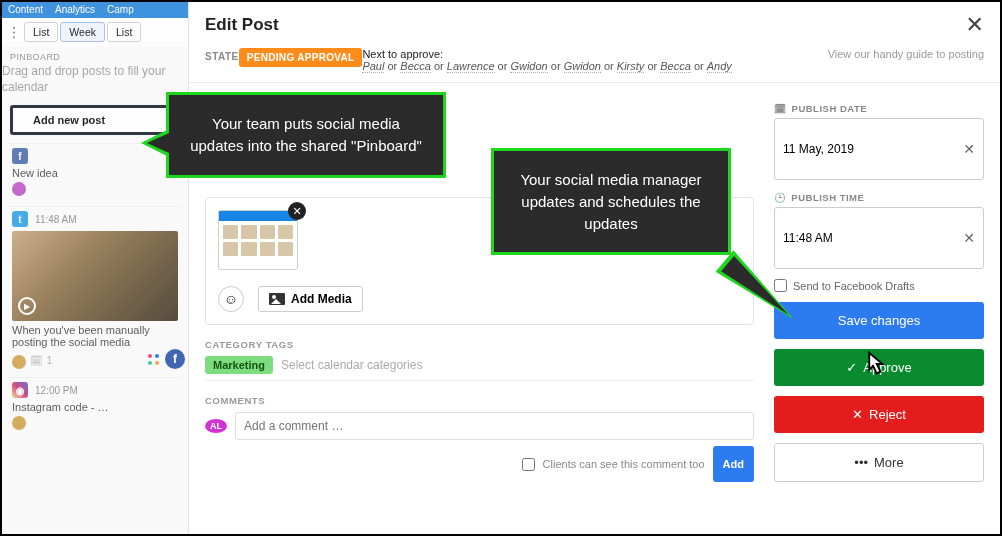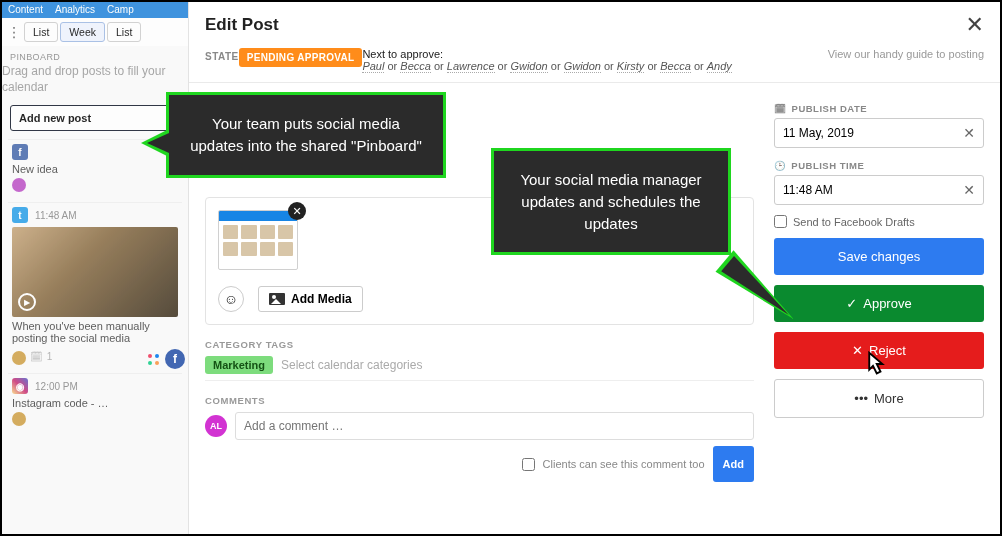--- a/index.html
+++ b/index.html
@@ -8,21 +8,21 @@
 
   
   .left { width: 187px; background:#fafafa; border-right:1px solid #e0e0e0; filter: grayscale(0.1); opacity:0.85; font-size:11px; color:#555; }
   .topnav { height:16px; background:#1785e5; color:#fff; font-size:10px; padding:2px 6px; display:flex; gap:12px;}
   .viewtabs { display:flex; gap:2px; padding:4px; align-items:center; background:#fff;}
   .viewtabs .dots{ width:16px; text-align:center; font-size:14px;}
   .viewtabs button{ font-size:10.5px; padding:3px 8px; border:1px solid #ccc; background:#fff; border-radius:3px;}
   .viewtabs button.active{ background:#eef3ff; border-color:#9bb8e8;}
   .pinhead{ padding:6px 8px 2px; font-size:9px; color:#888; letter-spacing:0.4px;}
   .pinhelp{ padding:0 0 6px; font-size:12px; color:#999; line-height:1.3;}
-  .addpost{ margin:4px 8px 8px; display:block; width:calc(100% - 16px); padding:6px 8px; border:1px solid #0f172a; background:#fff; font-weight:600; font-size:11px; border-radius:3px; text-align:left;}
+  .addpost{ margin:4px 8px 8px; display:block; width:calc(100% - 16px); padding:6px 20px; border:3px solid #0f172a; background:#fff; font-weight:600; font-size:11px; border-radius:3px; text-align:left;}
   .card{ margin:4px 6px; padding:4px 4px; border-top:1px solid #eee;}
   .netbadge{ width:16px; height:16px; border-radius:3px; display:inline-flex; align-items:center; justify-content:center; color:#fff; font-size:10px; font-weight:bold;}
   .fb{ background:#4267B2;} .tw{ background:#1DA1F2;} .ig{ background:linear-gradient(45deg,#feda75,#d62976,#4f5bd5);}
   .cardtitle{ font-size:11px; color:#444; margin-top:3px;}
   .avdot{ width:14px; height:14px; border-radius:50%; display:inline-block; margin-top:3px;}
   .cardimg{ width:100%; height:90px; background:linear-gradient(135deg,#c9a574 0%,#8b6b3d 40%,#3b2e1a 100%); margin-top:4px; border-radius:2px; position:relative;}
   .playcirc{ position:absolute; left:6px; bottom:6px; width:18px; height:18px; border:2px solid #fff; border-radius:50%; display:flex; align-items:center; justify-content:center; color:#fff; font-size:8px;}
   .metarow{ display:flex; gap:4px; align-items:center; margin-top:4px; color:#aaa; font-size:10px;}
 
   
@@ -55,28 +55,28 @@
   .imgic{ width:16px; height:12px; background:#333; position:relative; border-radius:1px;}
   .imgic::before{ content:""; position:absolute; left:3px; top:2px; width:4px; height:4px; background:#fff; border-radius:50%;}
   .imgic::after{ content:""; position:absolute; left:2px; bottom:1px; width:0; height:0; border-left:5px solid transparent; border-right:5px solid transparent; border-bottom:5px solid #fff;}
 
   .sect-lbl{ font-size:9.5px; font-weight:700; color:#999; letter-spacing:0.6px; margin-top:14px;}
   .tagrow{ display:flex; align-items:center; gap:8px; padding:6px 0; border-bottom:1px solid #eee;}
   .tag{ background:#7ddc7d; color:#145214; font-size:11px; font-weight:600; padding:3px 8px; border-radius:3px;}
   .tagph{ font-size:12px; color:#aaa;}
 
   .commentrow{ display:flex; align-items:center; gap:8px; margin-top:6px;}
-  .cav{ width:22px; height:22px; border-radius:50%; background:#d233d2; color:#fff; font-size:9px; font-weight:700; display:flex; align-items:center; justify-content:center;}
+  .cav{ width:22px; height:14px; border-radius:50%; background:#d233d2; color:#fff; font-size:9px; font-weight:700; display:flex; align-items:center; justify-content:center;}
   .cinput{ flex:1; border:1px solid #ddd; border-radius:3px; padding:6px 8px; font-size:12px;}
   .clientsrow{ display:flex; align-items:center; gap:8px; justify-content:flex-end; margin-top:6px; font-size:11px; color:#888;}
   .addbtn{ background:#2d7bf0; color:#fff; border:none; padding:12px 10px; border-radius:3px; font-size:11px; font-weight:600;}
 
   
   .fld-lbl{ font-size:9.5px; font-weight:700; color:#888; letter-spacing:0.5px; display:flex; align-items:center; gap:5px; margin-top:6px;}
-  .fldinput{ display:flex; align-items:center; justify-content:space-between; border:1px solid #ccc; border-radius:3px; padding:6px 8px; font-size:12px; margin-top:4px; background:#fff;}
+  .fldinput{ display:flex; align-items:center; justify-content:space-between; border:1px solid #ccc; border-radius:3px; padding:22px 8px; font-size:12px; margin-top:4px; background:#fff;}
   .fldinput .xclr{ color:#666; font-size:14px; cursor:pointer;}
   .chkrow{ display:flex; align-items:center; gap:6px; font-size:11px; color:#666; margin-top:10px;}
   .chkrow input{ width:13px; height:13px;}
   .actbtn{ width:100%; border:none; padding:11px 0; font-size:13px; font-weight:500; border-radius:3px; margin-top:10px; display:flex; align-items:center; justify-content:center; gap:6px; color:#fff; cursor:pointer;}
   .save{ background:#2d7bf0;} .approve{ background:#0a8a2f;} .reject{ background:#e51c1c;}
   .more{ background:#fff; color:#333; border:1px solid #ccc;}
 
   
   .callout{ position:absolute; background:#2b2b2b; color:#fff; border:3px solid #1fd61f; padding:18px 20px; font-size:15px; text-align:center; line-height:1.45; width:280px; z-index:50;}
   .callout .tail{ position:absolute; width:0; height:0;}

